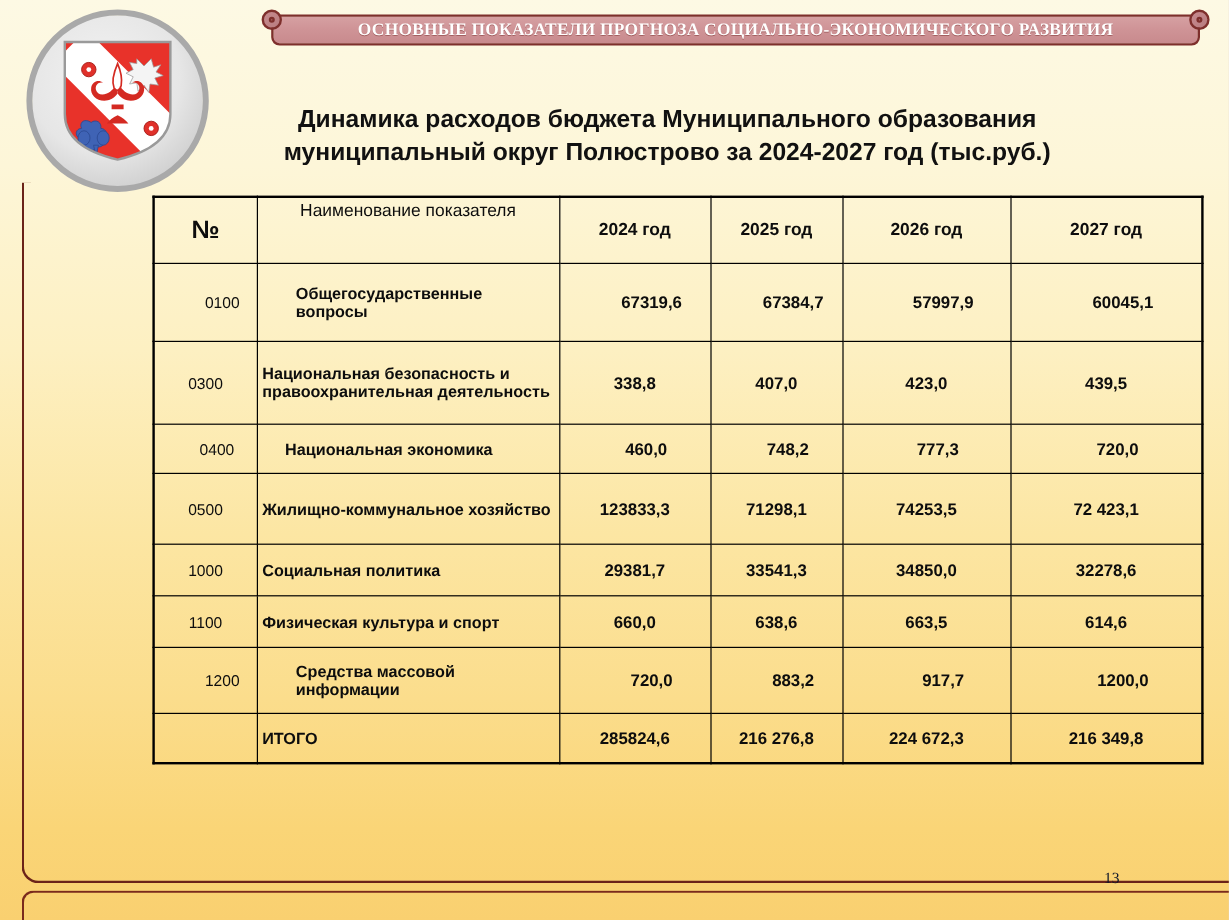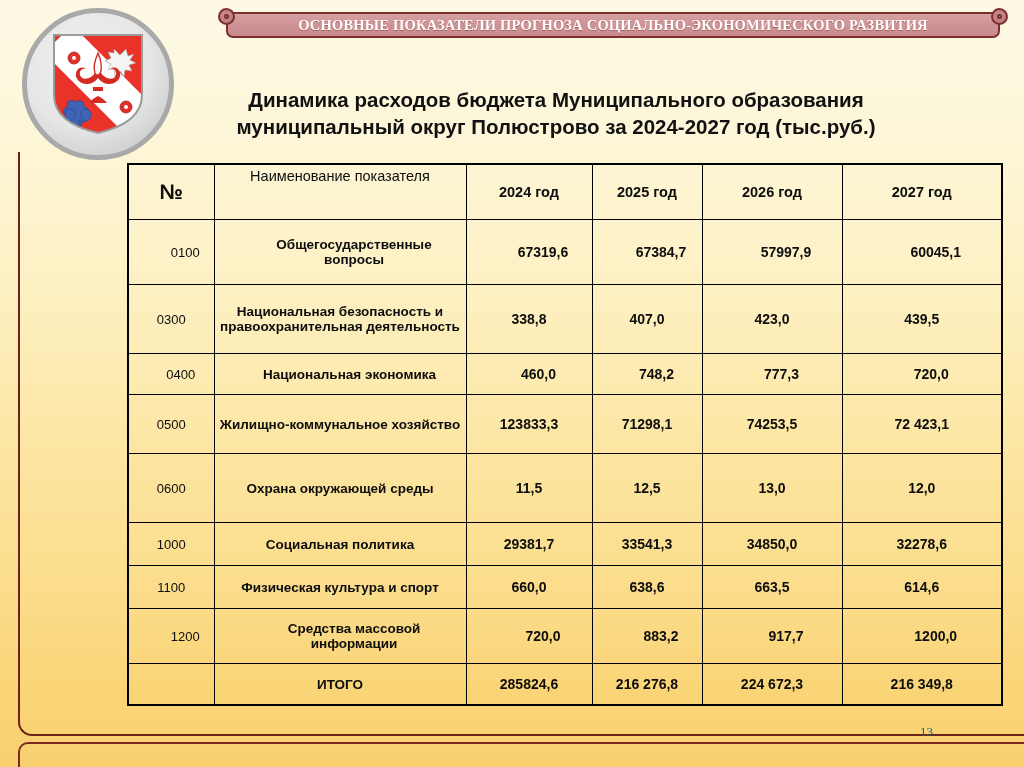--- a/index.html
+++ b/index.html
@@ -187,21 +187,21 @@
   }
 
   td.c-num {
     font-size: 13px;
     text-align: center;
     vertical-align: middle;
     font-weight: normal;
   }
   td.c-name {
     font-size: 13.5px;
-    text-align: center;
+    text-align: left;
     vertical-align: middle;
     font-weight: bold;
   }
   td.c-val {
     font-size: 14px;
     text-align: center;
     vertical-align: middle;
     font-weight: bold;
   }
   tr.r-total td.c-name { font-weight: bold; }
@@ -219,21 +219,21 @@
   tr.r-1100    td { height: 36px; }
   tr.r-1200    td { height: 48px; padding-left: 32px; }
   tr.r-total   td { height: 34px; }
 
   
   .page-num {
     position: absolute;
     left: 920px;
     top: 724px;
     font-size: 13px;
-    color: #0369a1;
+    color: #0f172a;
     font-family: "Liberation Serif", serif;
   }
 </style>
 </head>
 <body>
 
 <div class="deco-frame"></div>
 <div class="deco-frame-bottom"></div>
 
 <div class="emblem">
@@ -339,28 +339,20 @@
         <td class="c-val">720,0</td>
       </tr>
       <tr class="r-0500">
         <td class="c-num">0500</td>
         <td class="c-name">Жилищно-коммунальное хозяйство</td>
         <td class="c-val">123833,3</td>
         <td class="c-val">71298,1</td>
         <td class="c-val">74253,5</td>
         <td class="c-val">72 423,1</td>
       </tr>
-      <tr class="r-0600">
-        <td class="c-num">0600</td>
-        <td class="c-name">Охрана окружающей среды</td>
-        <td class="c-val">11,5</td>
-        <td class="c-val">12,5</td>
-        <td class="c-val">13,0</td>
-        <td class="c-val">12,0</td>
-      </tr>
       <tr class="r-1000">
         <td class="c-num">1000</td>
         <td class="c-name">Социальная политика</td>
         <td class="c-val">29381,7</td>
         <td class="c-val">33541,3</td>
         <td class="c-val">34850,0</td>
         <td class="c-val">32278,6</td>
       </tr>
       <tr class="r-1100">
         <td class="c-num">1100</td>

